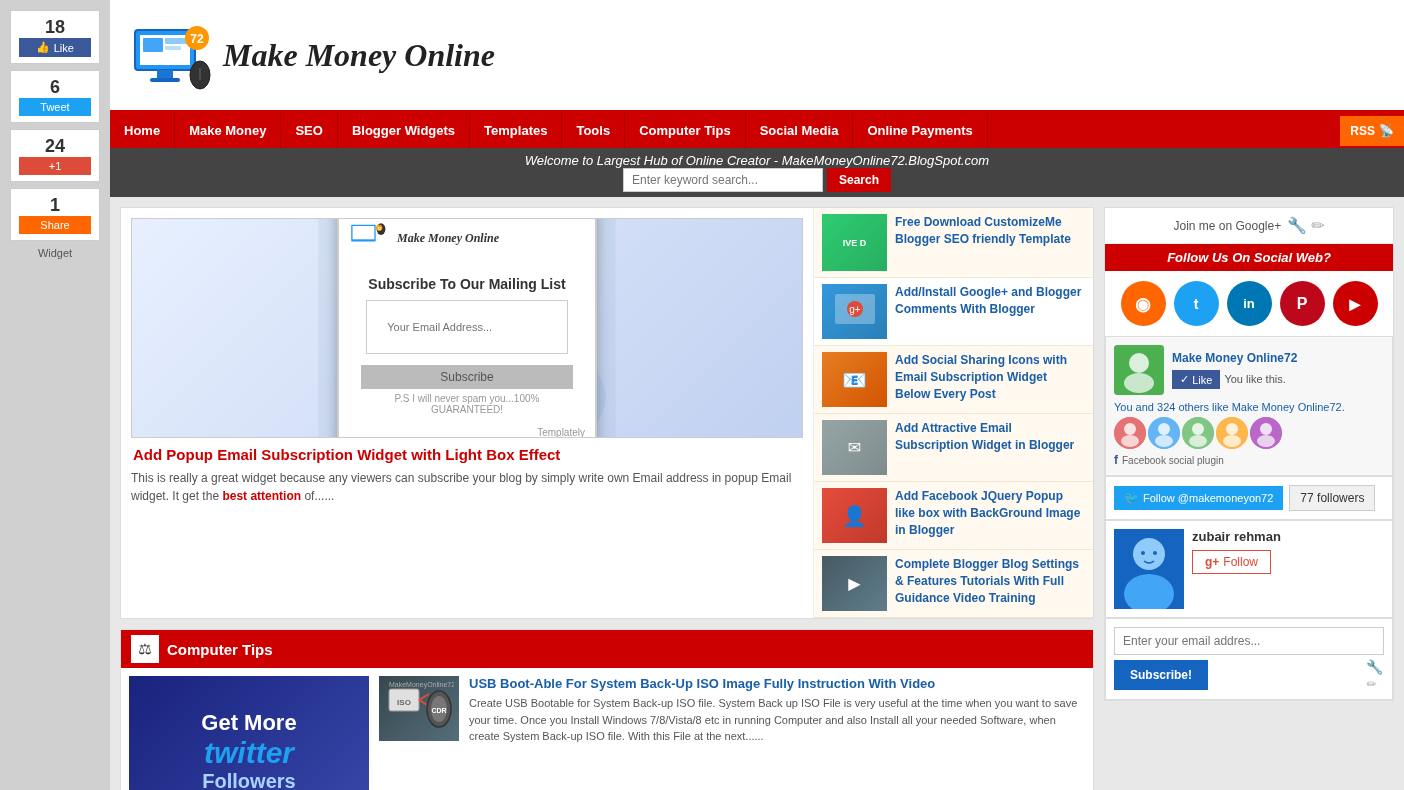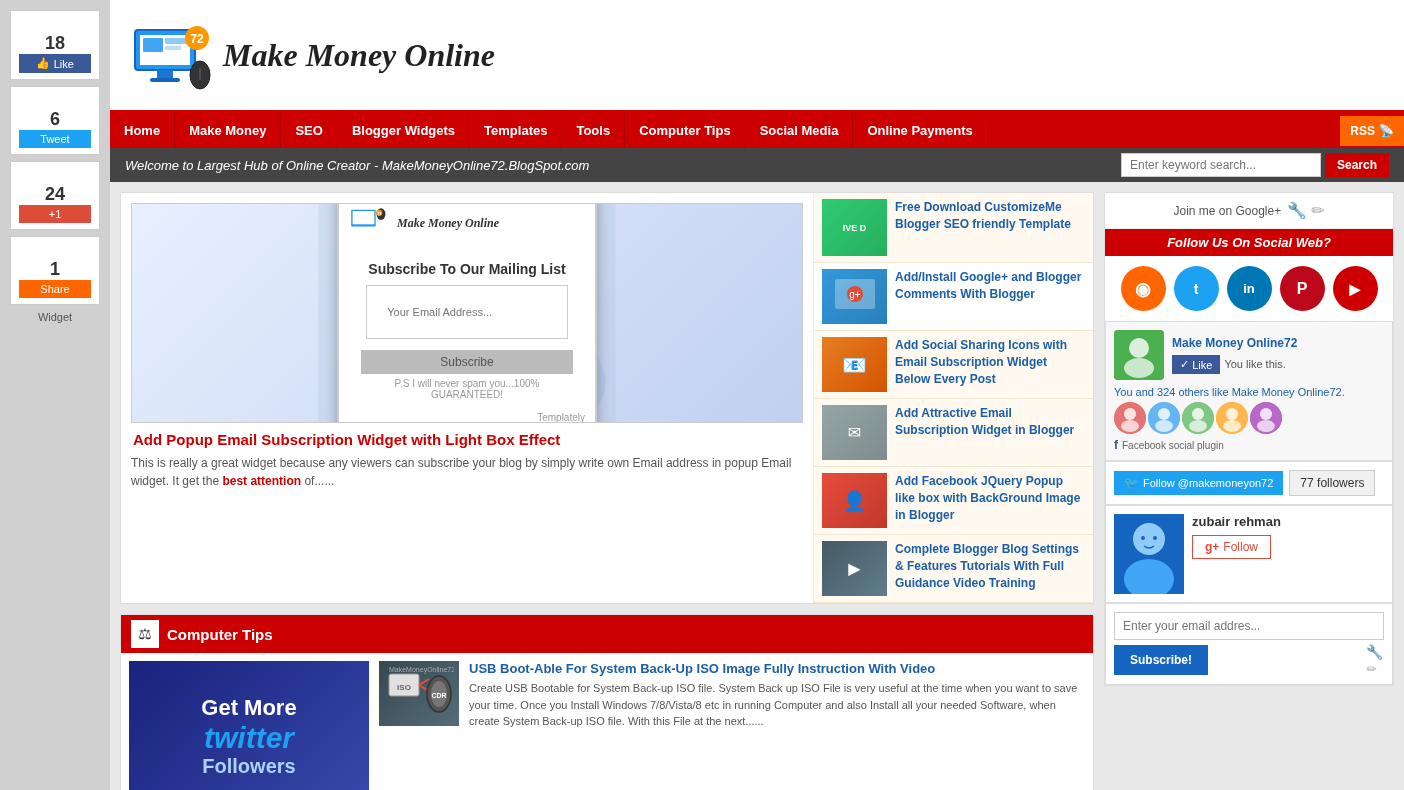--- a/index.html
+++ b/index.html
@@ -4,21 +4,21 @@
   <style>
     * { margin: 0; padding: 0; box-sizing: border-box; }
     body { background: #d0d0d0; font-family: Arial, sans-serif; font-size: 13px; color: #333; }
 
     
     .page-wrapper { display: flex; width: 1404px; min-height: 790px; }
 
     
     .left-sidebar { width: 110px; padding: 10px 8px; display: flex; flex-direction: column; gap: 6px; align-items: center; }
     .social-widget { border: 1px solid #ccc; background: #fff; padding: 6px 8px; text-align: center; width: 90px; font-size: 12px; }
-    .social-widget .count { font-size: 18px; font-weight: bold; color: #333; margin-top: 16px; }
+    .social-widget .count { font-size: 18px; font-weight: bold; color: #333; }
     .like-btn { background: #3b5998; color: #fff; border: none; padding: 3px 8px; font-size: 11px; cursor: pointer; display: flex; align-items: center; gap: 4px; width: 100%; justify-content: center; }
     .like-btn::before { content: "👍"; font-size: 11px; }
     .tweet-btn { background: #1da1f2; color: #fff; border: none; padding: 3px 8px; font-size: 11px; cursor: pointer; display: flex; align-items: center; gap: 4px; width: 100%; justify-content: center; }
     .gplus-btn { background: #dd4b39; color: #fff; border: none; padding: 3px 8px; font-size: 11px; cursor: pointer; width: 100%; }
     .share-btn { background: #ff6600; color: #fff; border: none; padding: 3px 8px; font-size: 11px; cursor: pointer; width: 100%; }
     .widget-label { font-size: 11px; color: #555; }
 
     
     .main-content { flex: 1; background: #e8e8e8; }
 
@@ -26,21 +26,21 @@
     .header { background: #fff; padding: 10px 15px; display: flex; align-items: center; border-bottom: 3px solid #cc0000; }
     .logo-area { display: flex; align-items: center; gap: 8px; }
     .logo-text { font-family: 'Times New Roman', serif; font-size: 32px; color: #222; font-style: italic; font-weight: bold; }
 
     
     .navbar { background: #cc0000; display: flex; align-items: center; padding: 0; }
     .navbar a { color: #fff; text-decoration: none; padding: 10px 14px; font-size: 13px; font-weight: bold; display: block; border-right: 1px solid #aa0000; }
     .rss-btn { margin-left: auto; background: #ff6600; color: #fff; padding: 8px 10px; font-size: 12px; font-weight: bold; display: flex; align-items: center; gap: 4px; }
 
     
-    .tagline-bar { background: #444; color: #fff; padding: 5px 15px; font-size: 13px; font-style: italic; display: flex; align-items: center; justify-content: space-between; }
+    .tagline-bar { background: #444; color: #fff; padding: 5px 15px; font-size: 13px; font-style: italic; display: flex; align-items: center; justify-content: space-between; flex-direction: column; }
     .search-area { display: flex; gap: 4px; }
     .search-input { padding: 4px 8px; font-size: 12px; width: 200px; border: 1px solid #ccc; color: #999; }
     .search-btn { background: #cc0000; color: #fff; border: none; padding: 4px 12px; font-size: 12px; font-weight: bold; cursor: pointer; }
 
     
     .content-area { display: flex; gap: 0; padding: 10px; }
 
     
     .posts-area { flex: 1; margin-right: 10px; }
 

